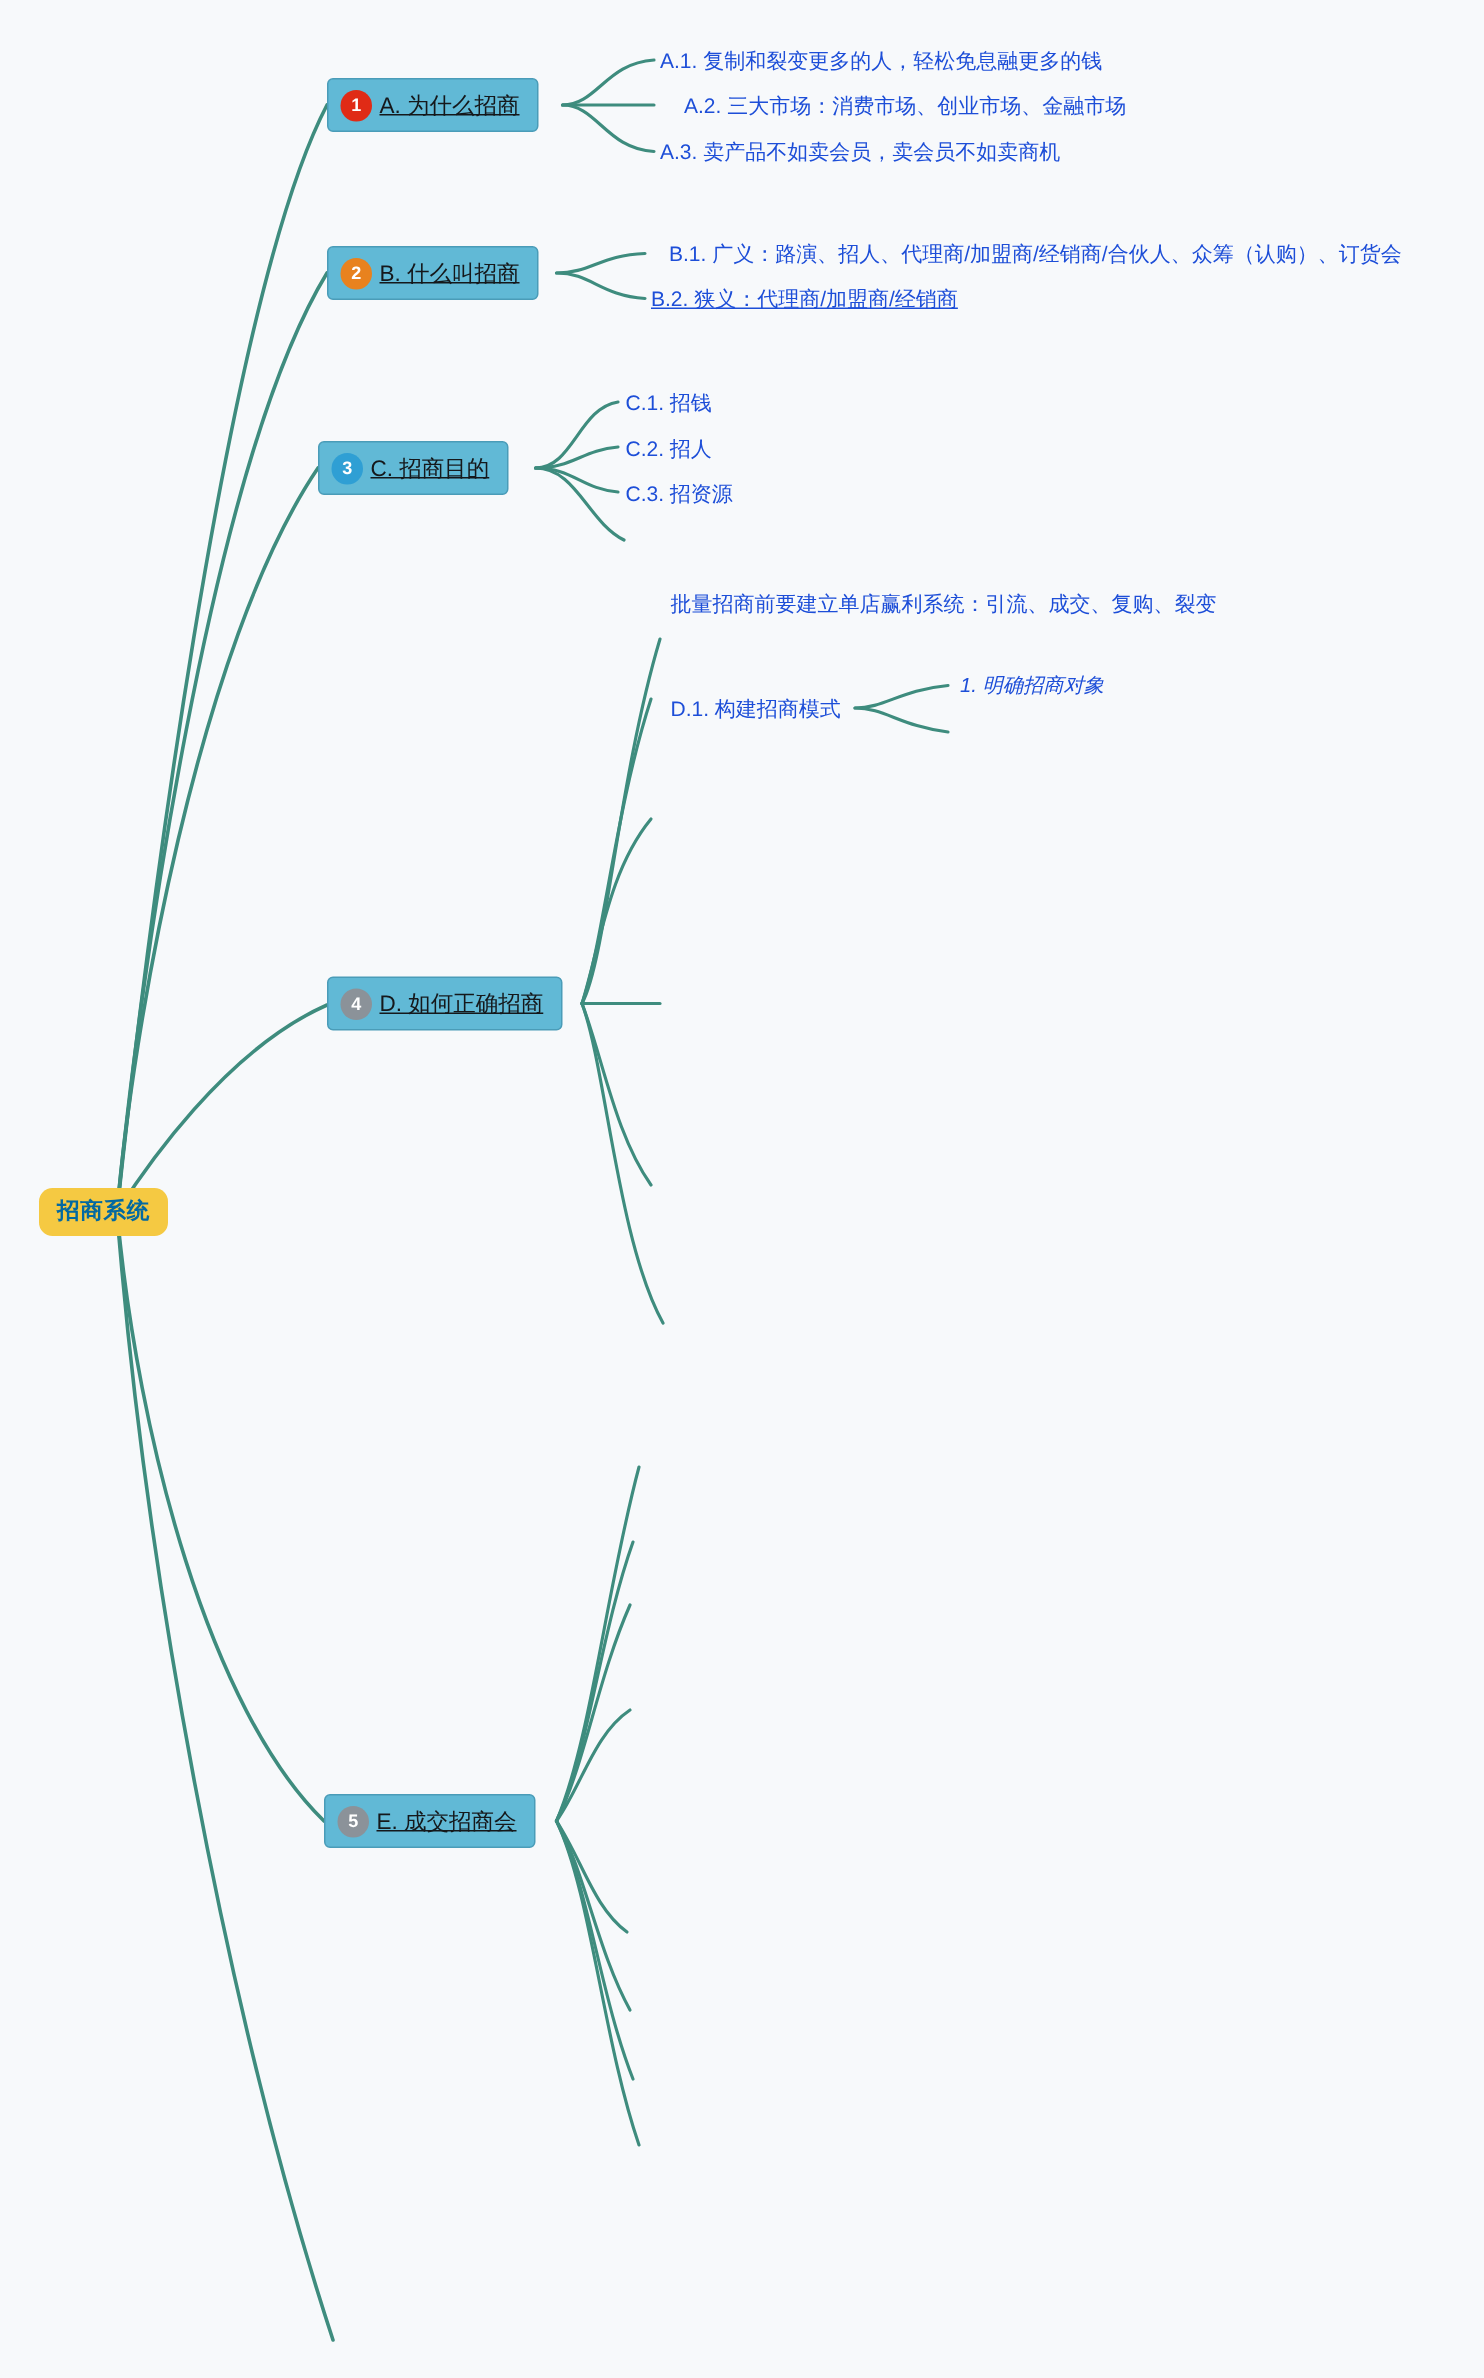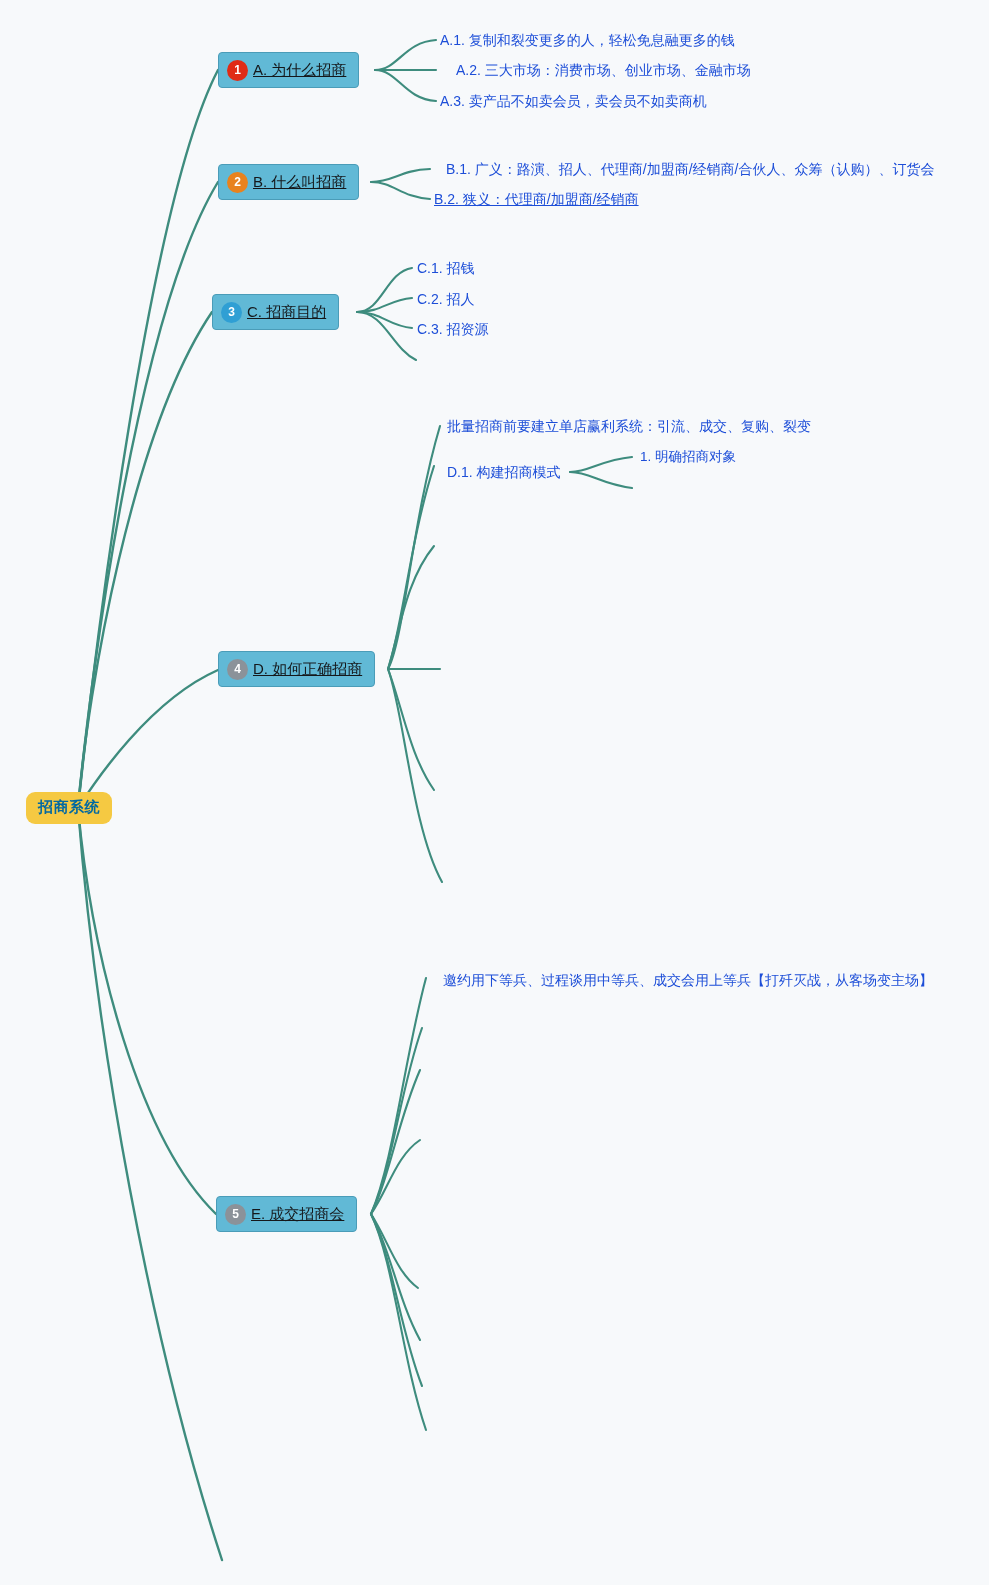--- a/index.html
+++ b/index.html
@@ -79,21 +79,21 @@
   .branch-label { display: inline-block; text-decoration: underline; }
 
   
   .leaf {
     position: absolute;
     font-size: 14px;
     color: #1d4ed8;
     white-space: nowrap;
     line-height: 1;
   }
-  .leaf.sub { font-size: 13.5px; }
+  .leaf.sub { font-size: 13.5px; font-style: italic; }
 </style>
 </head>
 <body>
 
 <div id="canvas">
 
   <svg id="edges" viewBox="0 0 989 1585" xmlns="http://www.w3.org/2000/svg">
     <g fill="none" stroke="#3e8c7e" stroke-width="2.1" stroke-linecap="round">
 
       <path d="M 78,808 C 96,640 150,200 218,70" stroke-width="2.4"></path>
@@ -165,23 +165,22 @@
     <span class="branch-label">C. 招商目的</span>
   </div>
   <div class="leaf" style="left:417px; top:261px;">C.1. 招钱</div>
   <div class="leaf" style="left:417px; top:292px;">C.2. 招人</div>
   <div class="leaf" style="left:417px; top:322px;">C.3. 招资源</div>
 
   <div class="node branch-node" style="left:218px; top:651px;">
     <span class="badge badge-gray">4</span>
     <span class="branch-label">D. 如何正确招商</span>
   </div>
-  <div class="leaf" style="left:447px; top:419px;text-align:center;">批量招商前要建立单店赢利系统：引流、成交、复购、裂变</div>
+  <div class="leaf" style="left:447px; top:395px;text-align:center;">批量招商前要建立单店赢利系统：引流、成交、复购、裂变</div>
   <div class="leaf" style="left:447px; top:465px;">D.1. 构建招商模式</div>
   <div class="leaf sub" style="left:640px; top:450px;">1. 明确招商对象</div>
 
   <div class="node branch-node" style="left:216px; top:1196px;">
     <span class="badge badge-gray">5</span>
     <span class="branch-label">E. 成交招商会</span>
   </div>
-  <div class="leaf" style="left:443px; top:973px;">邀约用下等兵、过程谈用中等兵、成交会用上等兵【打歼灭战，从客场变主场】</div>
 
 </div>
 
 </body></html>

